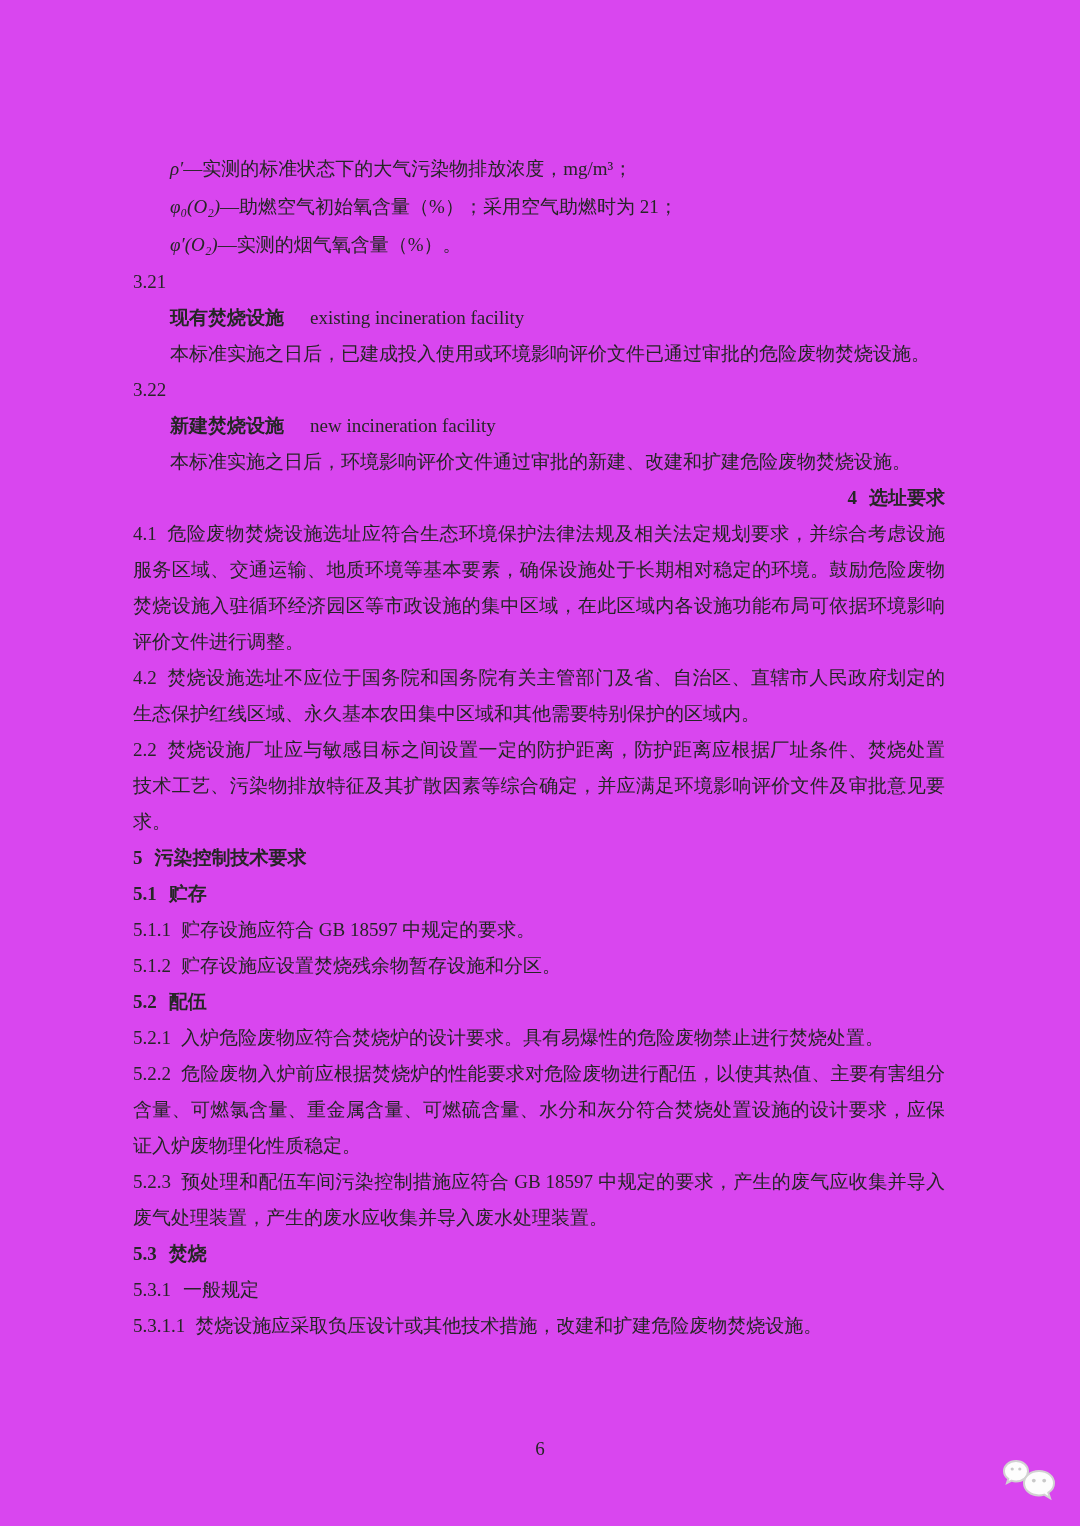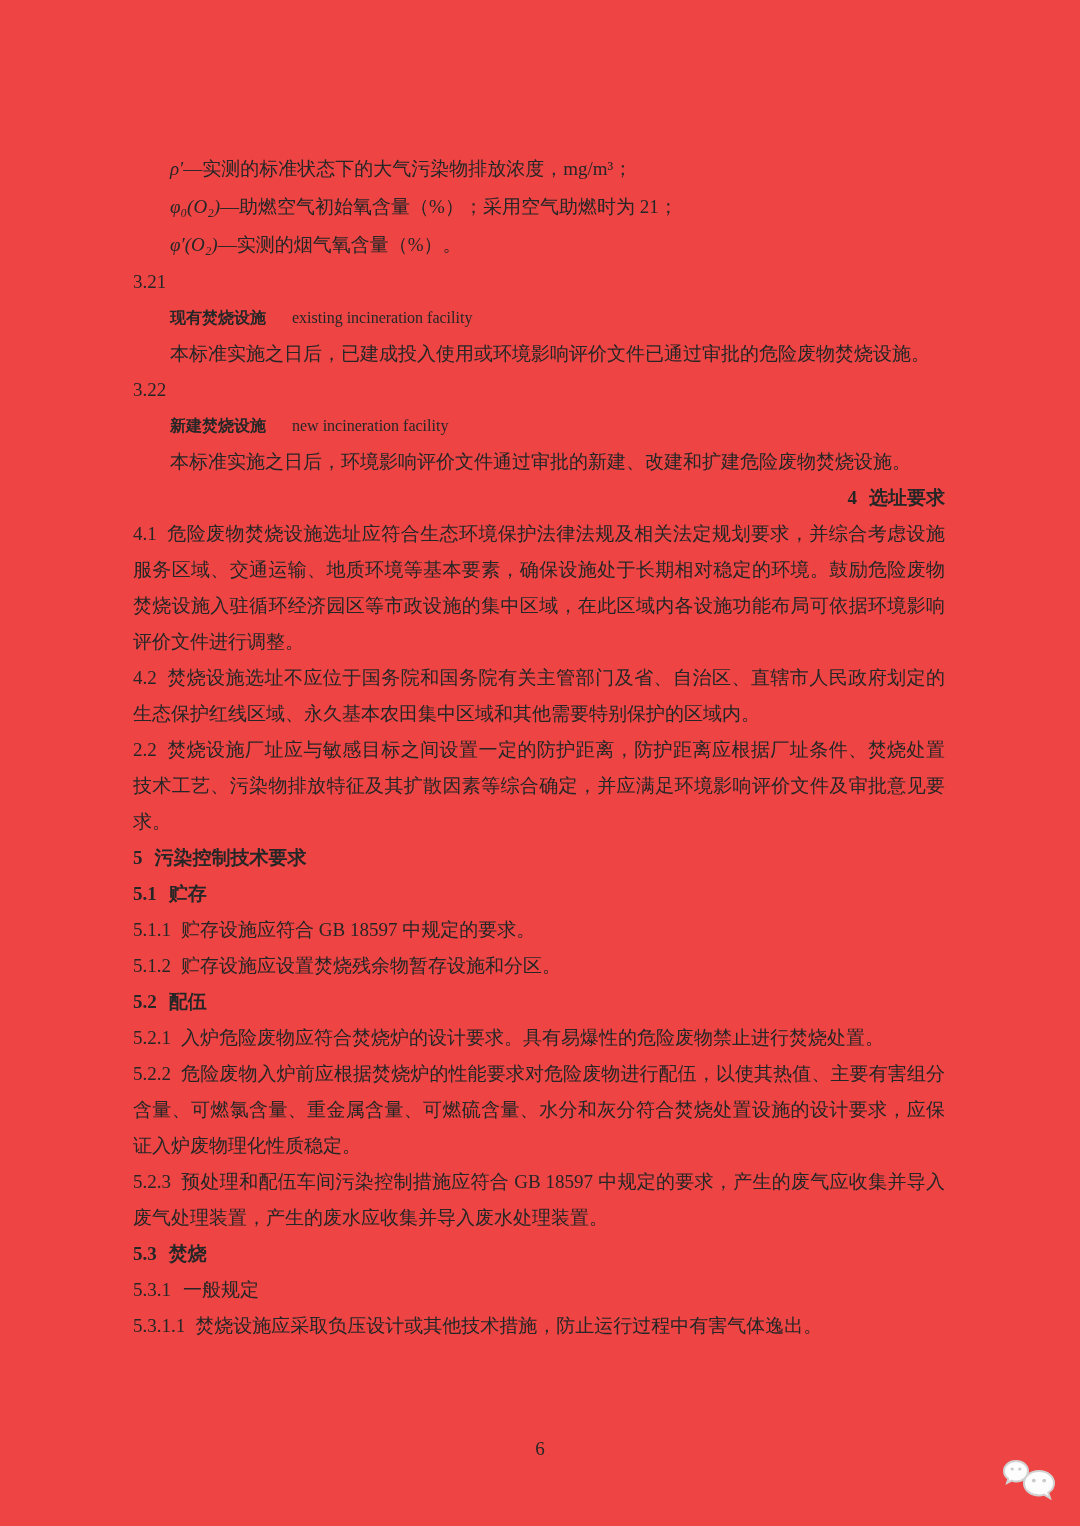--- a/index.html
+++ b/index.html
@@ -1,19 +1,19 @@
 <!DOCTYPE html>
 <html><head>
 <meta charset="utf-8">
 <style>
   html,body{margin:0;padding:0;background:#ffffff;}
   .page{
     position:relative;
     width:1080px;height:1526px;
-    background:#ef4444;
+    background:#d946ef;
     overflow:hidden;
     font-family:"Liberation Serif","DejaVu Serif",serif;
     color:#262626;
   }
   .content{
     padding:150px 135px 0 133px;
     font-size:19px;
     line-height:36px;
   }
   .content p{margin:0;}
@@ -25,21 +25,21 @@
   }
   .def-line .sym{font-style:italic;}
   
   .clause-num{font-size:19px;}
   .mt8{margin-top:8px;}
   
   .term-heading{
     padding-left:37px;
     font-family:"Liberation Sans","DejaVu Sans",sans-serif;
     font-weight:bold;
-    font-size:16px;
+    font-size:19px;
   }
   .term-heading .en{
     font-family:"Liberation Serif","DejaVu Serif",serif;
     font-weight:normal;
     margin-left:26px;
   }
   .term-def{padding-left:37px;}
   
   .sec-heading{
     margin:0;
@@ -118,21 +118,21 @@
     <p class="clause"><span class="num">5.1.1</span><span>贮存设施应符合 GB 18597 中规定的要求。</span></p>
     <p class="clause"><span class="num">5.1.2</span><span>贮存设施应设置焚烧残余物暂存设施和分区。</span></p>
 
     <p class="sec-heading"><span class="num">5.2</span><span>配伍</span></p>
     <p class="clause"><span class="num">5.2.1</span><span>入炉危险废物应符合焚烧炉的设计要求。具有易爆性的危险废物禁止进行焚烧处置。</span></p>
     <p class="clause"><span class="num">5.2.2</span><span>危险废物入炉前应根据焚烧炉的性能要求对危险废物进行配伍，以使其热值、主要有害组分含量、可燃氯含量、重金属含量、可燃硫含量、水分和灰分符合焚烧处置设施的设计要求，应保证入炉废物理化性质稳定。</span></p>
     <p class="clause"><span class="num">5.2.3</span><span>预处理和配伍车间污染控制措施应符合 GB 18597 中规定的要求，产生的废气应收集并导入废气处理装置，产生的废水应收集并导入废水处理装置。</span></p>
 
     <p class="sec-heading mt2"><span class="num">5.3</span><span>焚烧</span></p>
     <p class="sec-heading sub-heading-plain"><span class="num">5.3.1</span><span>一般规定</span></p>
-    <p class="clause"><span class="num">5.3.1.1</span><span>焚烧设施应采取负压设计或其他技术措施，防止运行过程中有害气体逸出。</span></p>
+    <p class="clause"><span class="num">5.3.1.1</span><span>焚烧设施应采取负压设计或其他技术措施，改建和扩建危险废物焚烧设施。</span></p>
 
   </div>
 
   <div class="footer">6</div>
 
   <div class="watermark">
     <svg class="wechat-icon" width="58" height="44" viewBox="0 0 58 44">
       <g fill="#fdfdfd" stroke="#d2d2d2" stroke-width="2">
         <path d="M 14 3 C 7 3 2 7.5 2 13 C 2 16.2 3.7 19 6.3 20.8 L 5 25 L 9.6 22.6 C 11 23.1 12.5 23.4 14 23.4 C 21 23.4 26 18.9 26 13.2 C 26 7.5 21 3 14 3 Z"></path>
         <path d="M 37 13 C 28.7 13 22 18.4 22 25.2 C 22 32 28.7 37.4 37 37.4 C 38.8 37.4 40.6 37.1 42.2 36.6 L 48 40 L 46.3 34.7 C 49.7 32.5 52 29 52 25.2 C 52 18.4 45.3 13 37 13 Z"></path>

